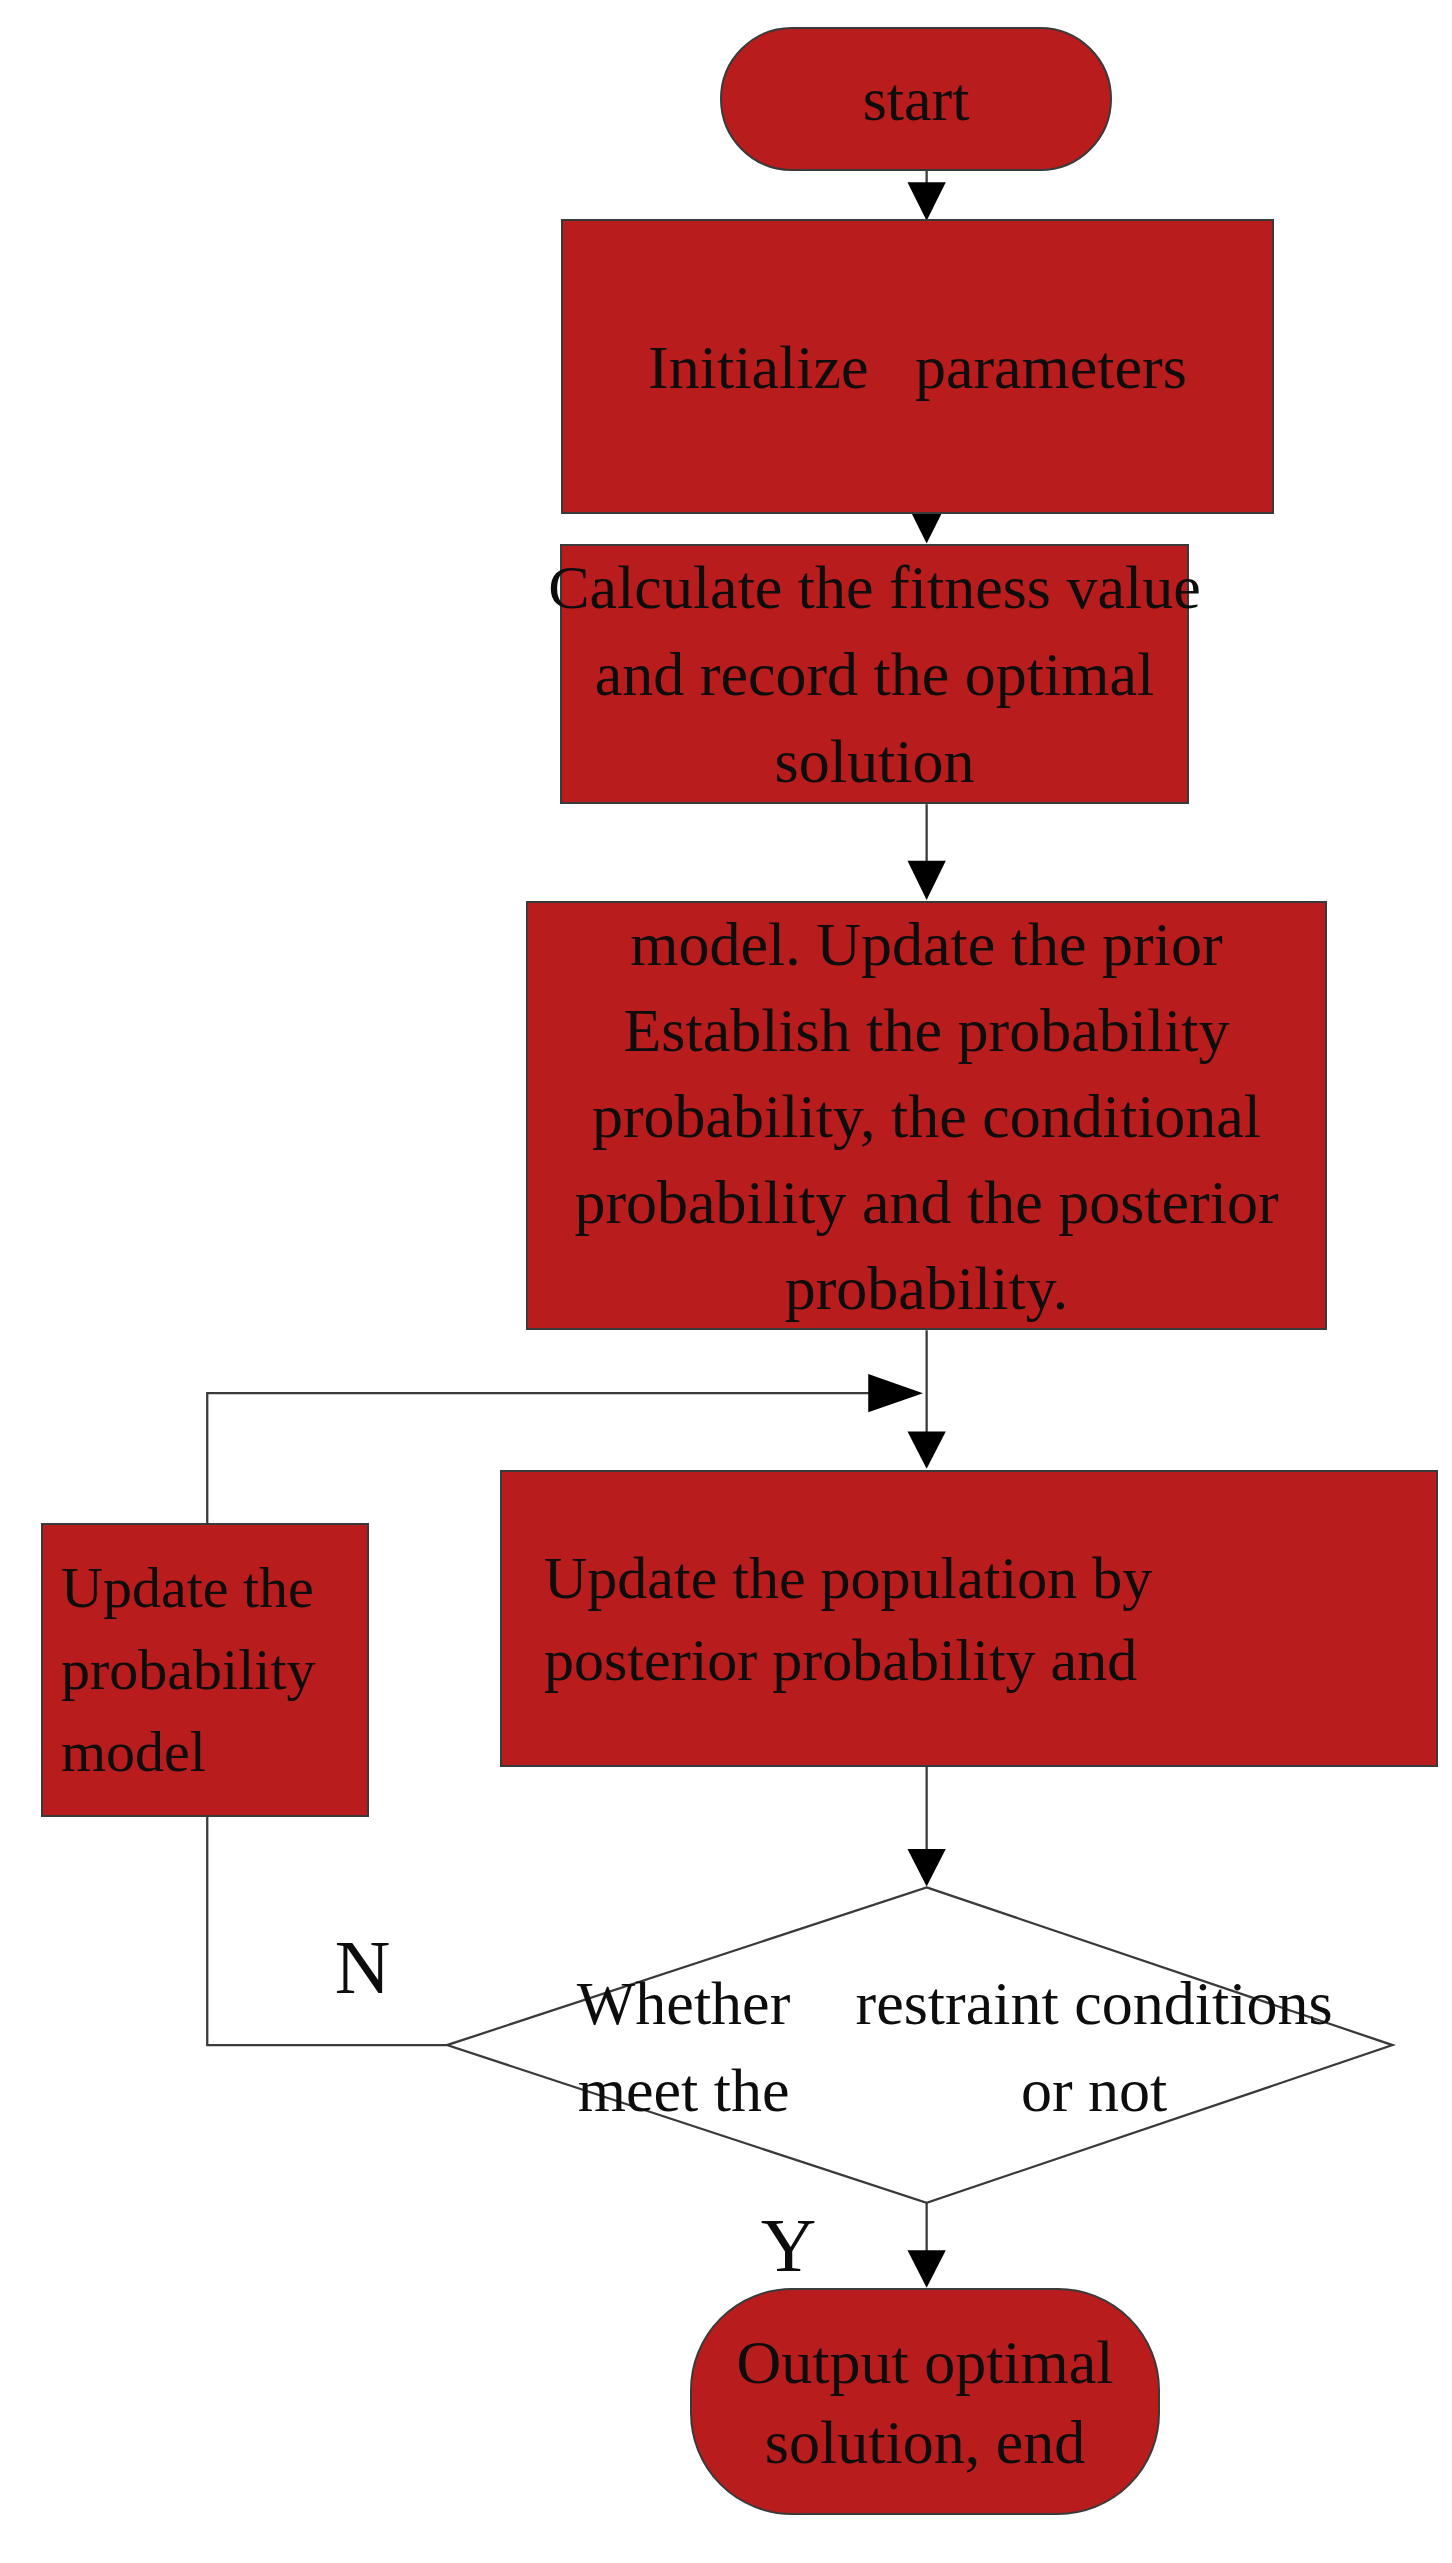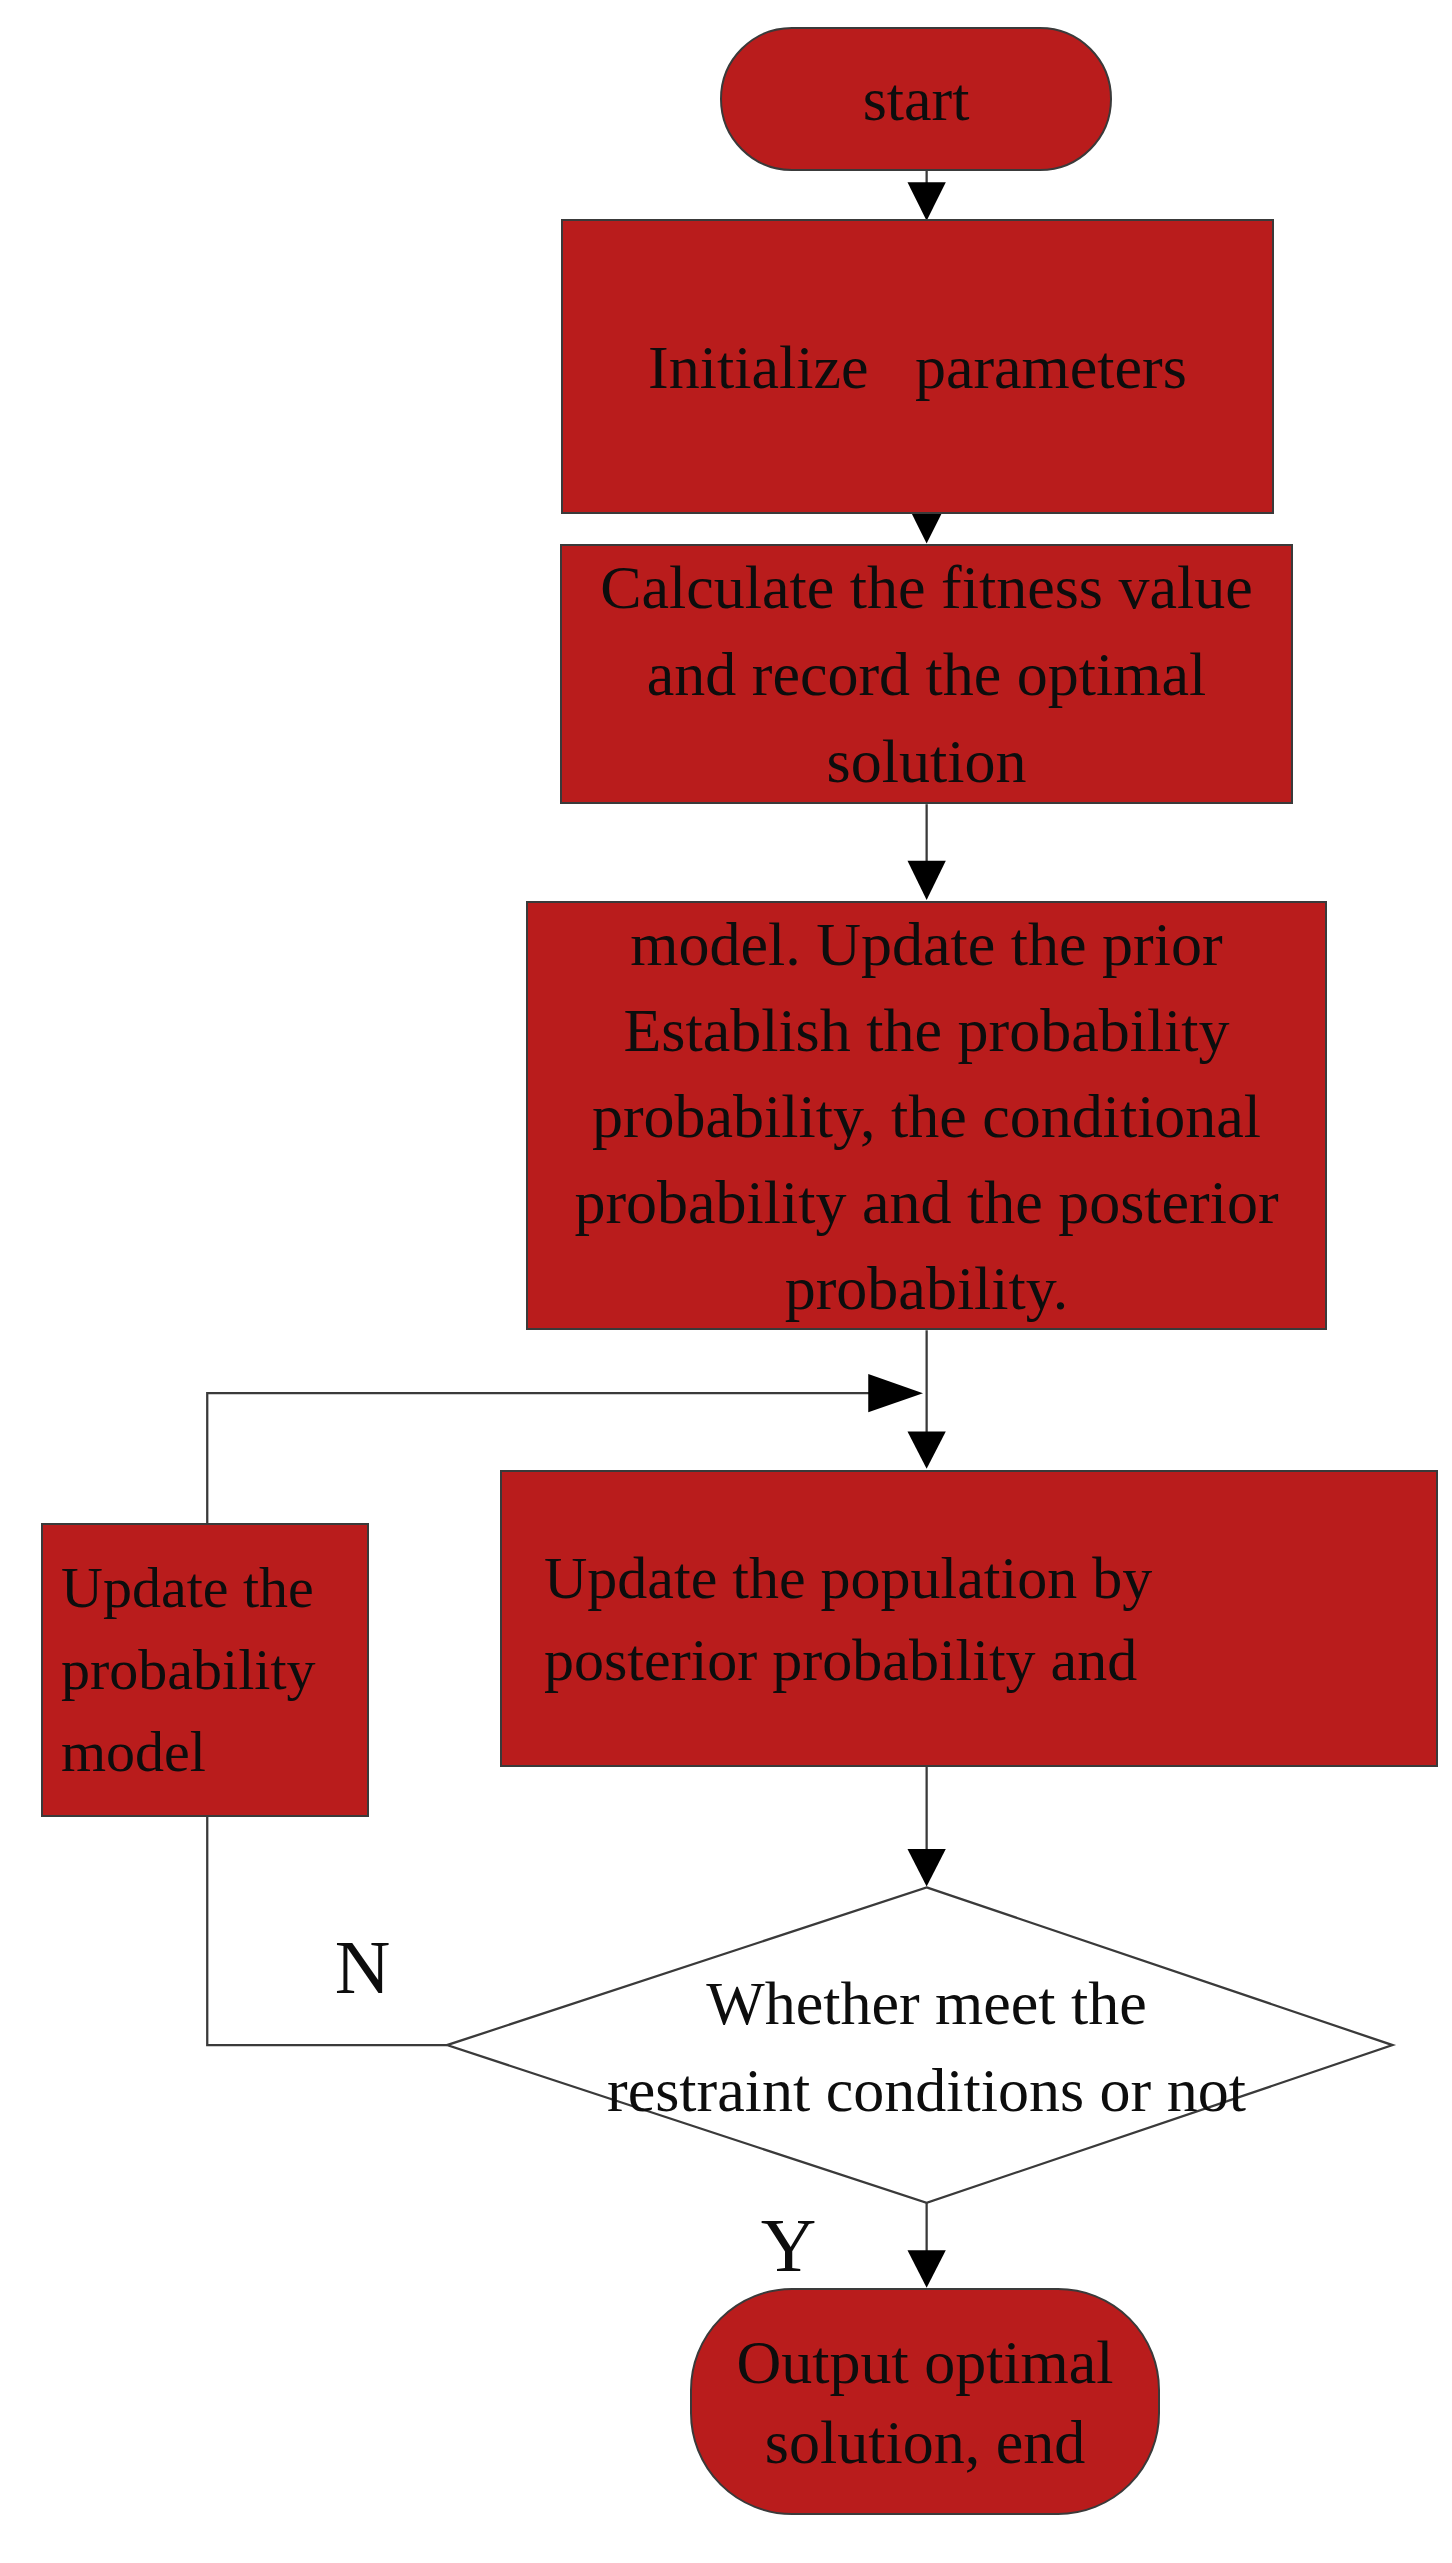--- a/index.html
+++ b/index.html
@@ -10,34 +10,34 @@
   #connector-layer{position:absolute;left:0;top:0;z-index:1;}
   .node{
     position:absolute;box-sizing:border-box;z-index:2;
     background:#b91c1c;border:2.3px solid #3a3a3a;
     display:flex;flex-direction:column;justify-content:center;align-items:center;
     text-align:center;font-size:62px;line-height:86px;
   }
   .node .ln{display:block;white-space:pre;}
   .terminator-start{left:720px;top:27px;width:392px;height:144px;border-radius:72px;}
   .process-initialize{left:561px;top:219px;width:713px;height:295px;}
-  .process-fitness{left:560px;top:544px;width:733px;height:260px;line-height:87px;}
+  .process-fitness{left:560px;top:544px;width:629px;height:260px;line-height:87px;}
   .process-establish{left:526px;top:901px;width:801px;height:429px;line-height:86px;}
   .process-update-population{
     left:500px;top:1470px;width:938px;height:297px;
     align-items:flex-start;text-align:left;padding-left:42px;font-size:60px;line-height:82px;
   }
   .process-update-model{
     left:41px;top:1523px;width:328px;height:294px;
     align-items:flex-start;text-align:right;padding-left:18px;font-size:58px;line-height:82px;
   }
   .terminator-end{left:690px;top:2288px;width:470px;height:227px;border-radius:102px;line-height:80px;}
   .decision-text{
     position:absolute;left:516px;top:1960px;width:821px;height:173px;z-index:2;
-    display:flex;flex-direction:column;justify-content:center;align-items:center;
+    display:flex;flex-direction:row;justify-content:center;align-items:center;
     text-align:center;font-size:62px;line-height:87px;background:transparent;border:none;
   }
   .branch-label{
     position:absolute;z-index:2;width:119px;height:100px;
     display:flex;justify-content:center;align-items:center;
     font-size:77px;background:transparent;
   }
   .branch-label-no{left:303px;top:1917px;}
   .branch-label-yes{left:729px;top:2195px;}
 </style>

